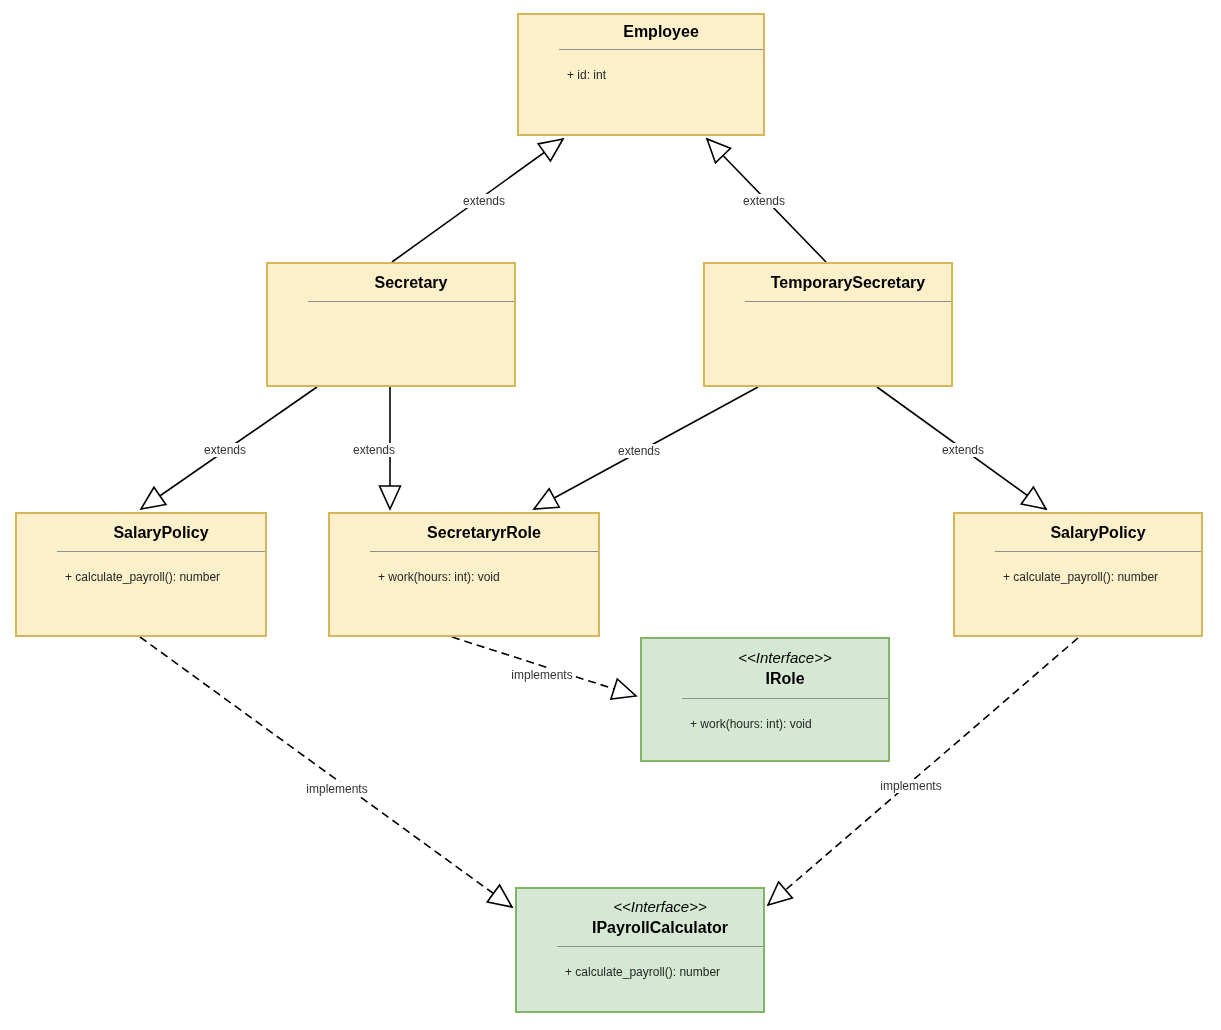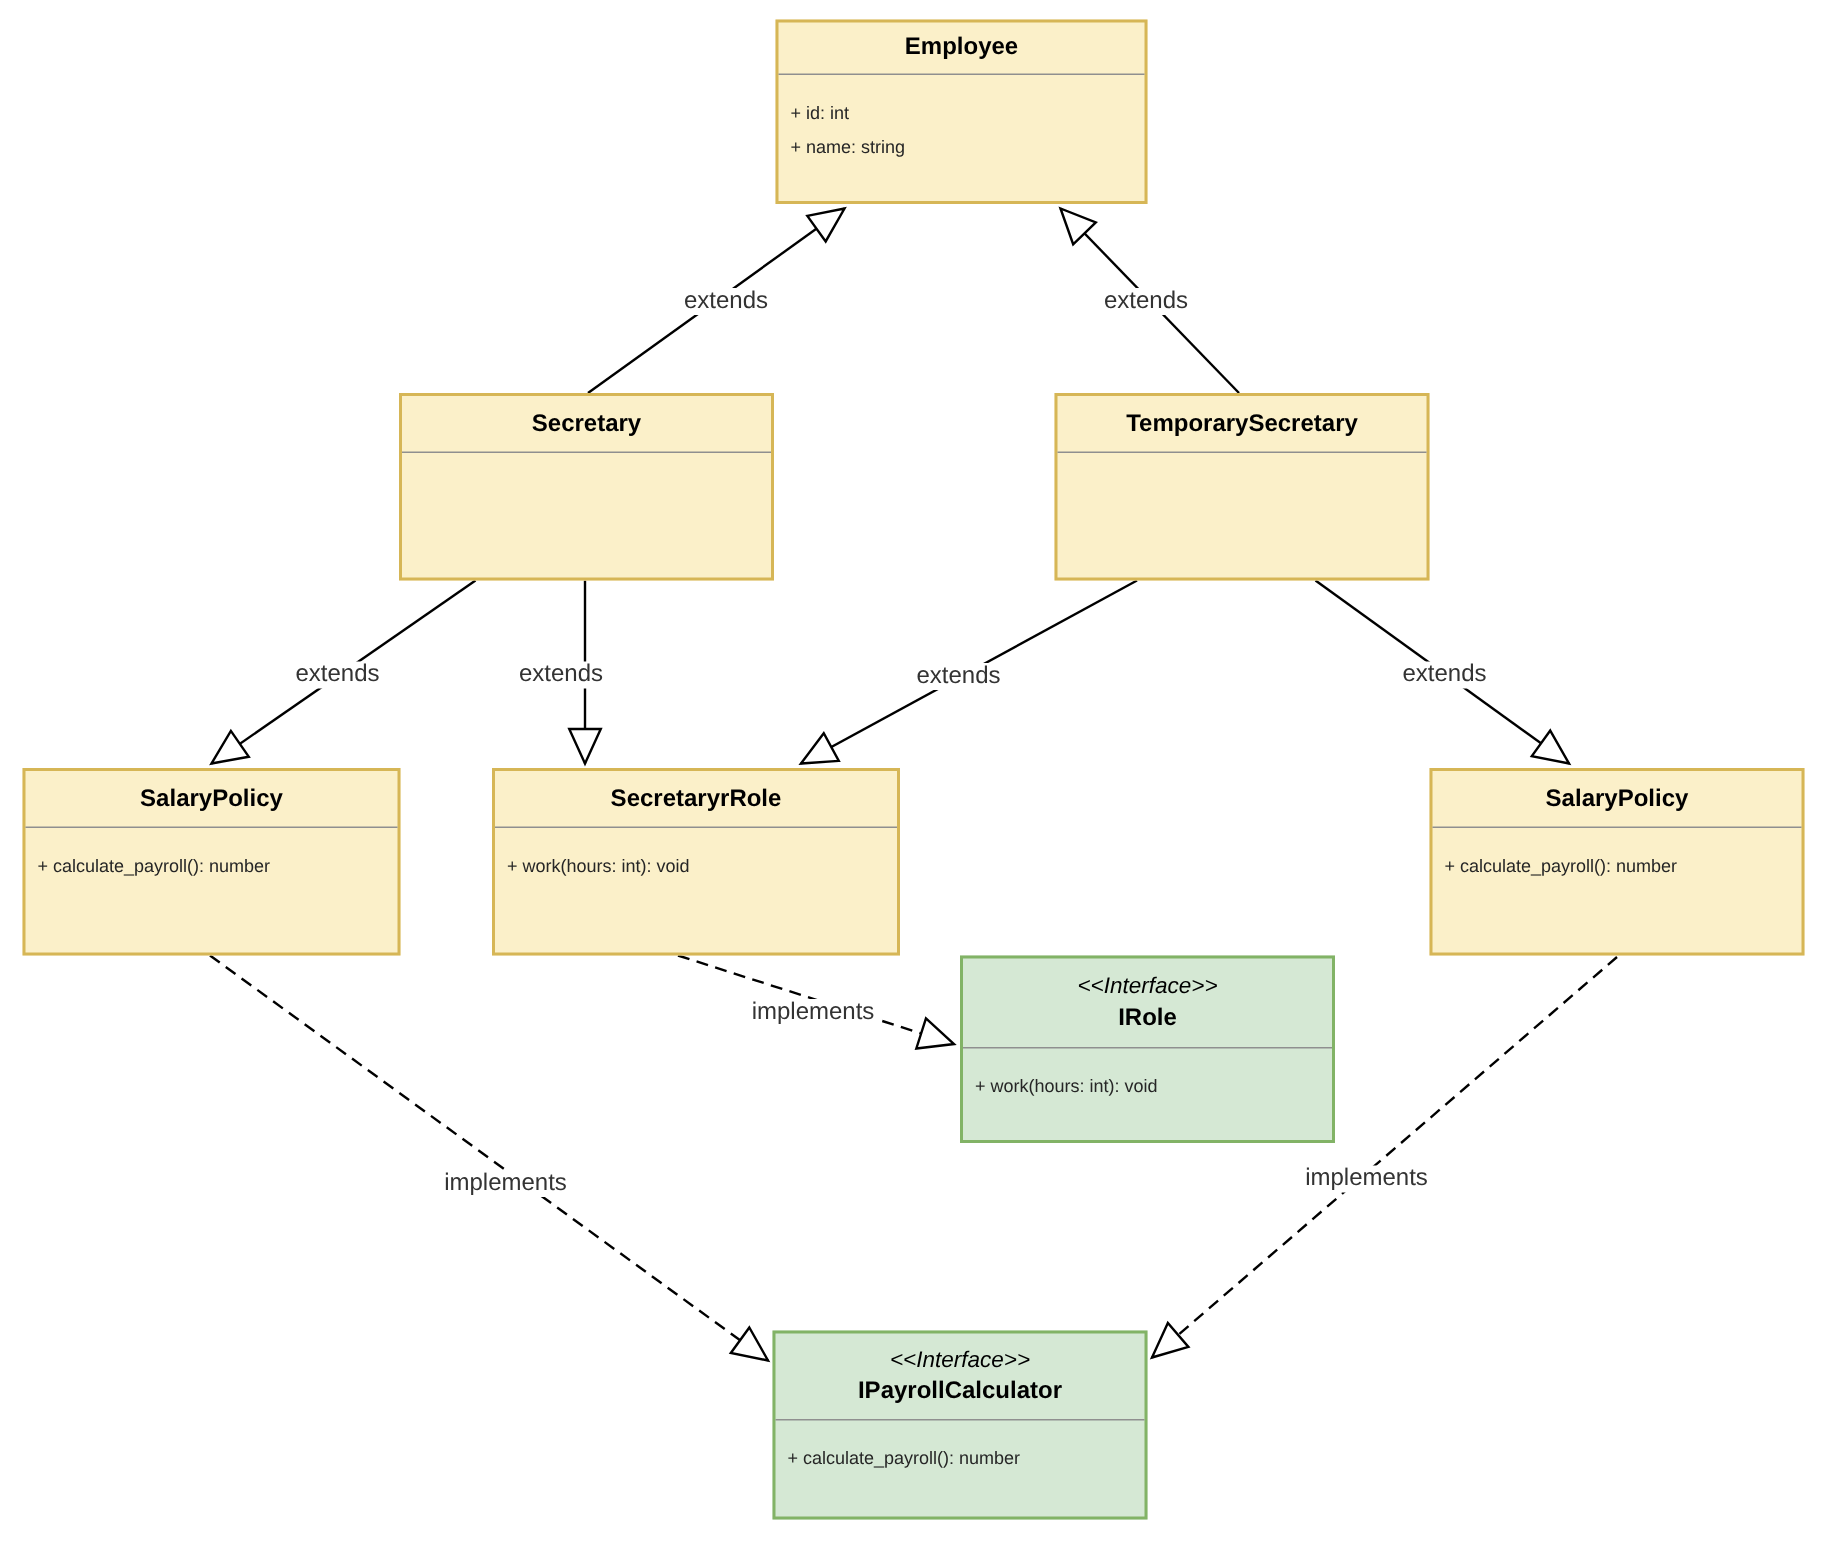--- a/index.html
+++ b/index.html
@@ -10,40 +10,41 @@
   }
   #canvas { position: absolute; inset: 0; width: 1221px; height: 1030px; }
   #edge-layer { position: absolute; top: 0; left: 0; z-index: 1; }
   .edge-line { stroke: #000000; stroke-width: 1.6; fill: none; }
   .edge-line.dashed { stroke-dasharray: 8 5; }
 
   .node {
     position: absolute; z-index: 2;
     box-sizing: border-box;
     border: 2px solid;
+    padding-left: 40px;
   }
   .node.class     { background: #FBF0C9; border-color: #D6B656; }
   .node.interface { background: #D5E8D4; border-color: #82B366; }
   .node-header {
     box-sizing: border-box;
     display: flex; flex-direction: column;
     align-items: center; justify-content: center;
     border-bottom: 1px solid #8F8F8F;
   }
   .node-stereotype { font-style: italic; font-size: 15px; color: #000; line-height: 21px; }
   .node-title { font-weight: bold; font-size: 16px; color: #000; line-height: 22px; white-space: nowrap; }
   .node-body { padding: 14px 8px 0 8px; }
   .member { font-size: 12px; color: #262626; line-height: 23px; white-space: nowrap; }
 
   .edge-label {
     position: absolute; z-index: 3;
     transform: translate(-50%, -50%);
     background: #ffffff;
     padding: 0 3px;
-    font-size: 16px; color: #333333;
+    font-size: 12px; color: #333333;
     white-space: nowrap;
   }
 </style>
 </head>
 <body>
 
 <div id="canvas">
   <svg id="edge-layer" width="1221" height="1030" viewBox="0 0 1221 1030" xmlns="http://www.w3.org/2000/svg">
     <defs>
       <marker id="hollow-tri" markerUnits="userSpaceOnUse" markerWidth="30" markerHeight="30" refX="25" refY="13" orient="auto">
@@ -70,21 +71,20 @@
     <div class="edge-label" style="left: 963px; top: 450px;">extends</div>
     <div class="edge-label" style="left: 542px; top: 675px;">implements</div>
     <div class="edge-label" style="left: 337px; top: 789px;">implements</div>
     <div class="edge-label" style="left: 911px; top: 786px;">implements</div>
     <div class="node class" style="left: 517px; top: 13px; width: 248px; height: 123px;">
       <div class="node-header" style="height: 35px;">
         <div class="node-title">Employee</div>
       </div>
       <div class="node-body">
         <div class="member">+ id: int</div>
-        <div class="member">+ name: string</div>
       </div>
     </div>
     <div class="node class" style="left: 703px; top: 262px; width: 250px; height: 125px;">
       <div class="node-header" style="height: 38px;">
         <div class="node-title">TemporarySecretary</div>
       </div>
       <div class="node-body"></div>
     </div>
     <div class="node class" style="left: 266px; top: 262px; width: 250px; height: 125px;">
       <div class="node-header" style="height: 38px;">

